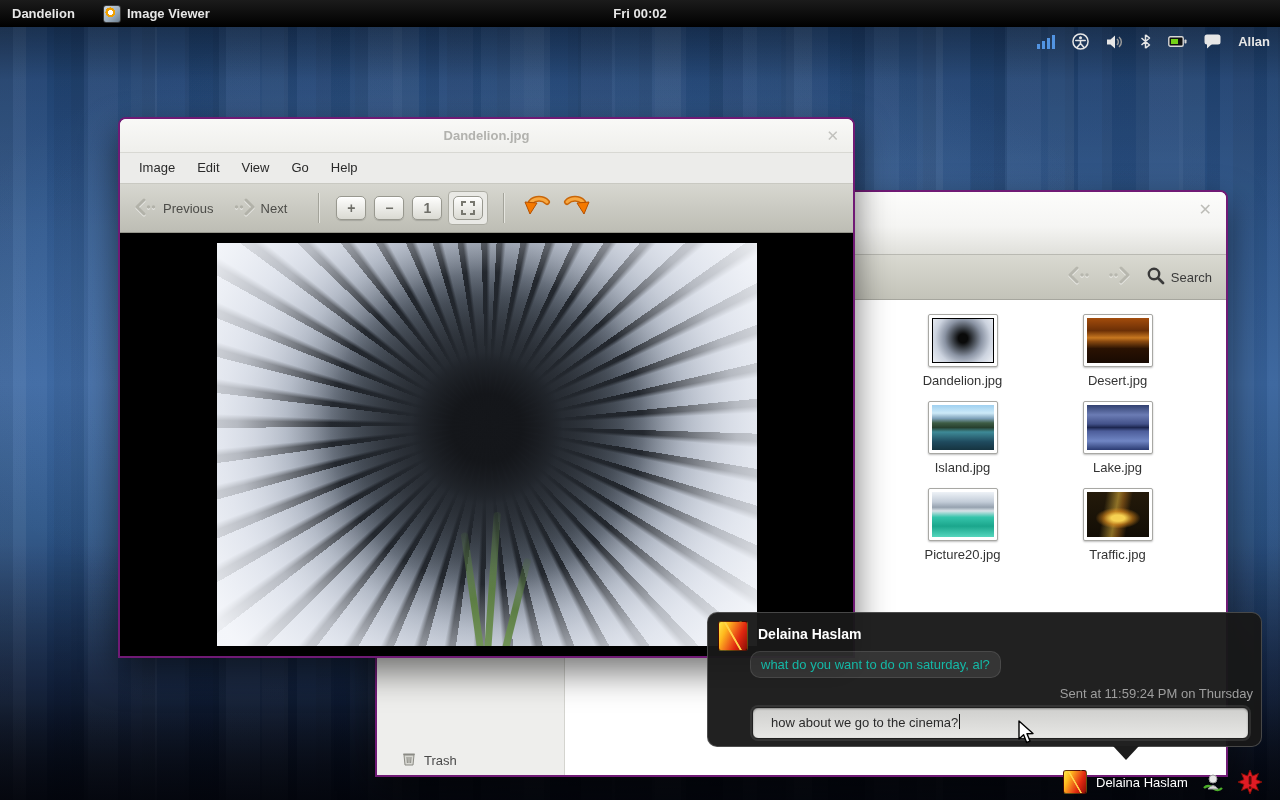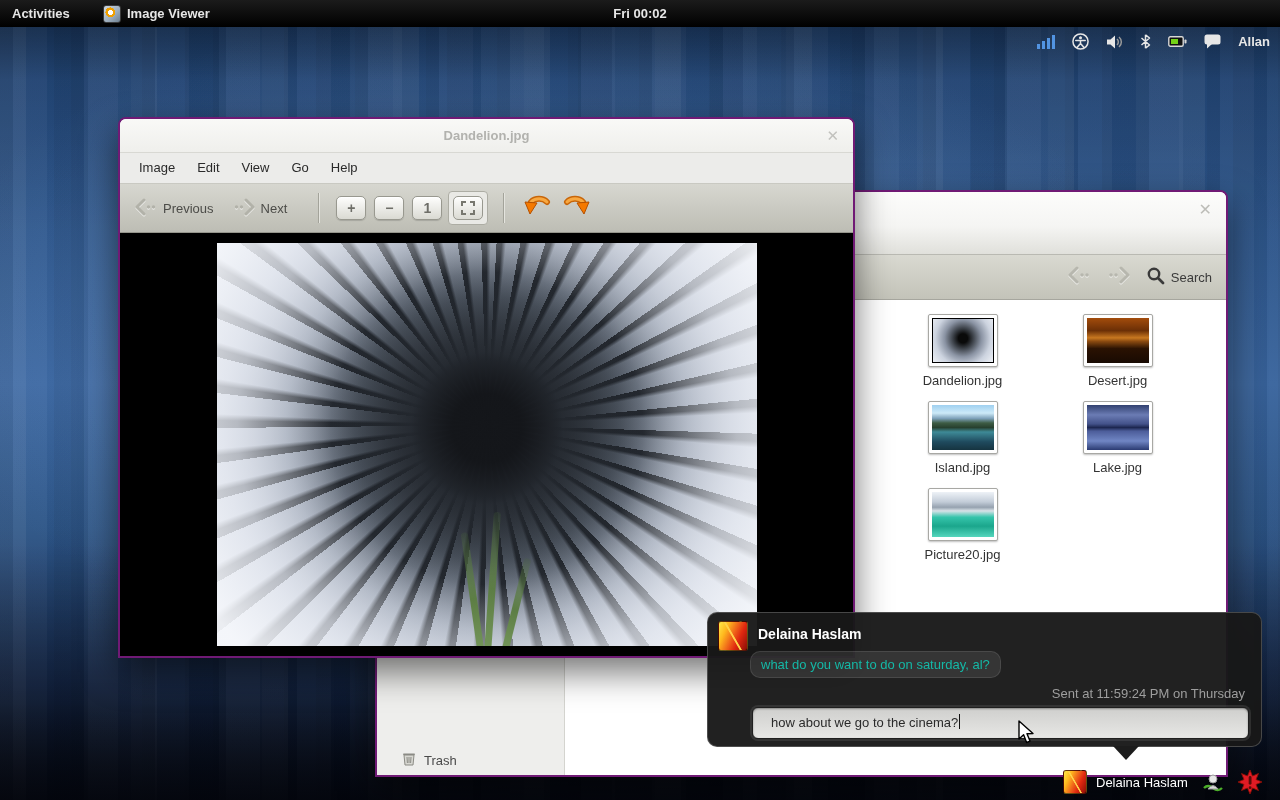--- a/index.html
+++ b/index.html
@@ -118,21 +118,21 @@
   .notif-tail { position:absolute; left:405px; top:133px; width:0; height:0;
     border-left:13px solid transparent; border-right:13px solid transparent; border-top:14px solid #1c1c1c; }
   .avatar { width:30px; height:30px; border-radius:3px; border:1px solid rgba(0,0,0,0.6);
     background:
       linear-gradient(60deg, rgba(255,220,80,0) 46%, #ffd24a 48% 51%, rgba(255,220,80,0) 53%),
       linear-gradient(115deg,#ffe94a 0%,#ffb81e 25%,#f0681a 48%,#e02810 68%,#8a0f06 100%); }
   .notif-avatar { position:absolute; left:10px; top:8px; }
   .notif-name { position:absolute; left:50px; top:13px; font-size:14px; font-weight:bold; color:#fff; }
   .notif-msg { position:absolute; left:42px; top:38px; padding:5px 10px; border-radius:10px;
     background:rgba(255,255,255,0.09); border:1px solid rgba(255,255,255,0.10); color:#14b8a6; }
-  .notif-time { position:absolute; right:16px; top:73px; color:#9e9e9e; }
+  .notif-time { position:absolute; right:8px; top:73px; color:#9e9e9e; }
   .notif-input { position:absolute; left:44px; top:94px; right:12px; height:32px; border-radius:6px;
     background:linear-gradient(180deg,#cfcfcd,#e7e7e5); border:1px solid #1f1f1f;
     box-shadow:0 0 0 2px rgba(90,90,90,0.35), inset 0 1px 2px rgba(0,0,0,0.35);
     color:#2a2a2a; line-height:30px; padding-left:18px; }
   .caret { display:inline-block; width:1px; height:15px; background:#111; vertical-align:-2px; margin-left:1px; }
 
   
   .tray-contact { position:absolute; left:1063px; top:770px; z-index:25; display:flex; align-items:center; gap:9px;
     color:#fff; font-size:13px; }
   .tray-avatar { width:24px; height:24px; }
@@ -220,20 +220,26 @@
               <div class="thumb t-lake"></div>
             </div>
           <span class="file-label">Lake.jpg</span>
         </div>
         <div class="file-cell">
           <div class="thumb-frame">
               <div class="thumb t-picture20"></div>
             </div>
           <span class="file-label">Picture20.jpg</span>
         </div>
+        <div class="file-cell">
+          <div class="thumb-frame">
+              <div class="thumb t-traffic"></div>
+            </div>
+          <span class="file-label">Traffic.jpg</span>
+        </div>
       </div>
     </div>
   </div>
 </div>
 
 <div class="window eog">
   <div class="eog-titlebar">
     <span class="eog-title">Dandelion.jpg</span>
     <span class="eog-close">✕</span>
   </div>
@@ -323,21 +329,21 @@
 </span>
 <span class="tray-icon tray-red">
   <svg width="24" height="24" viewBox="0 0 22 22">
       <polygon points="22,11 16.5,13.3 18.8,18.8 13.3,16.5 11,22 8.7,16.5 3.2,18.8 5.5,13.3 0,11 5.5,8.7 3.2,3.2 8.7,5.5 11,0 13.3,5.5 18.8,3.2 16.5,8.7" fill="#e01b24" stroke="#8a0f06" stroke-width="0.8"></polygon>
       <rect x="9.8" y="5.5" width="2.6" height="8" rx="1.3" fill="#5a0c08"></rect>
       <rect x="9.8" y="15" width="2.6" height="2.4" rx="1.2" fill="#5a0c08"></rect>
     </svg>
 </span>
 
 <div class="topbar">
-  <span class="tb-activities">Activities</span>
+  <span class="tb-activities">Dandelion</span>
   <span class="tb-app">
     <span class="tb-appicon"></span>
     <span>Image Viewer</span>
   </span>
   <span class="tb-clock">Fri 00:02</span>
   <span class="tb-right">
     <span>
       <svg width="18" height="14" viewBox="0 0 18 14">
           <rect x="0" y="9" width="3" height="5" fill="#5294e2"></rect>
           <rect x="5" y="6" width="3" height="8" fill="#5294e2"></rect>

